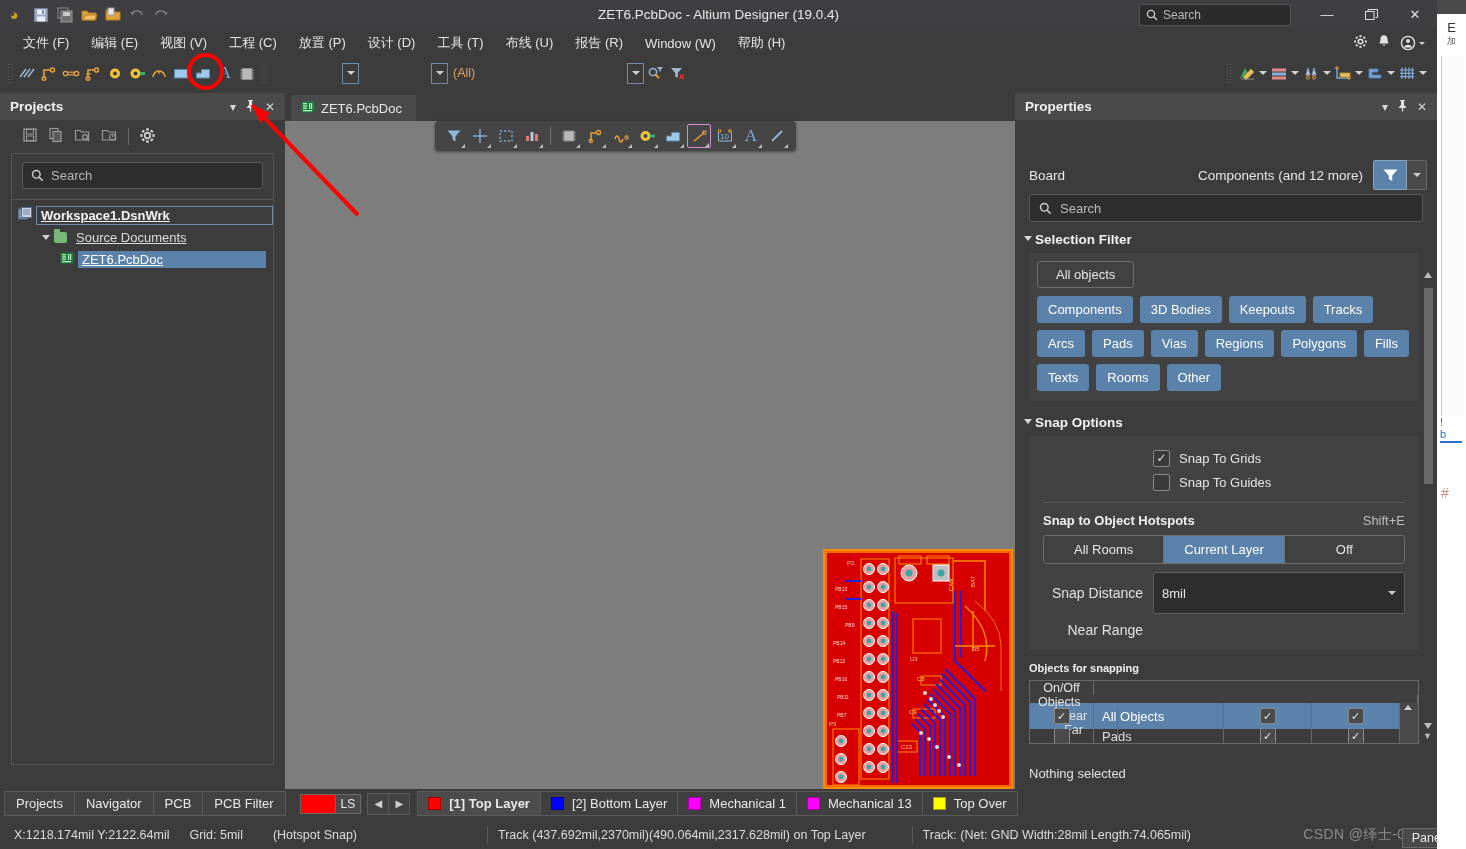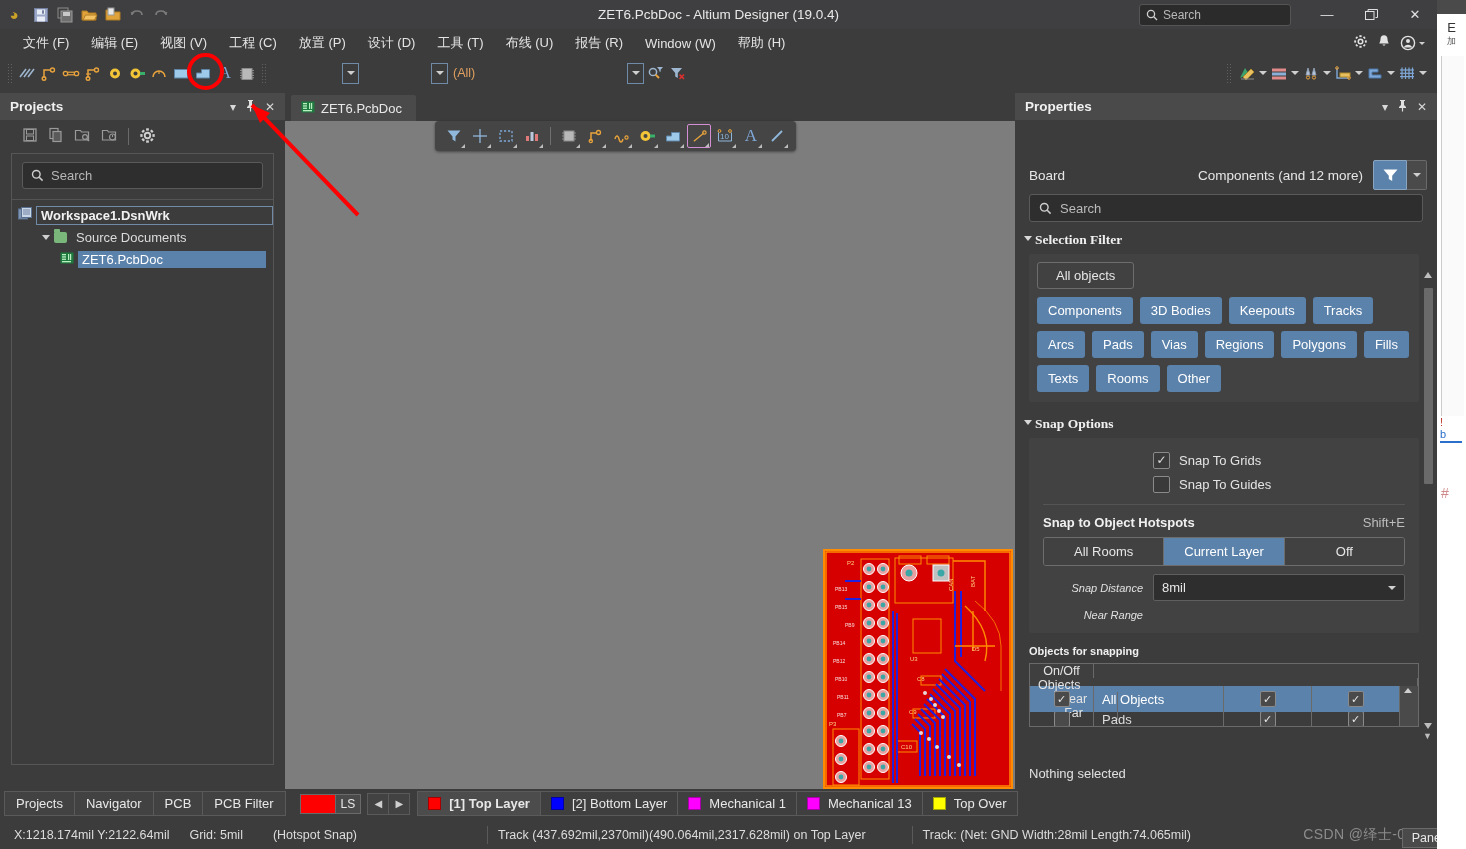--- a/index.html
+++ b/index.html
@@ -77,21 +77,21 @@
     position:absolute; left:11px; top:60px; right:11px; bottom:24px;
     background:#3c3c3c; border:1px solid #565656;
   }
   .search-box {
     margin:8px 10px 0 10px; height:27px; background:#2e2e2e; border:1px solid #5a5a5a;
     border-radius:3px; display:flex; align-items:center; gap:7px; padding:0 8px;
   }
   .search-box .txt { color:#b6b6b6; font-size:13px; }
   .tree { margin-top:10px; border-top:1px solid #545454; padding-top:4px; }
   .tree-row { height:22px; display:flex; align-items:center; font-size:13px; padding-left:4px; }
-  .tree-row .tw { display:flex; align-items:center; gap:5px; padding: 1px 4px; }
+  .tree-row .tw { display:flex; align-items:center; gap:5px; padding: 1px 4px; text-decoration: underline; }
   .row-ws .tw { border:1px solid #6f8ba8; font-weight:bold; color:#f2f2f2; width: 242px; }
   .row-free { background:#4a4a4a; }
   .row-free .tw { font-weight:bold; color:#f0f0f0; }
   .row-src { }
   .row-doc .tw { background:#5b82ab; color:#ffffff; width: 188px; }
   .tri { width:0;height:0;border-left:4px solid transparent;border-right:4px solid transparent;border-top:5px solid #cfcfcf; margin-right:2px;}
   .folder { width:13px;height:11px;background:#7ab77a;border-radius:1px 2px 2px 2px; position:relative;}
   .folder:before{content:"";position:absolute;left:0;top:-3px;width:6px;height:3px;background:#7ab77a;border-radius:1px 1px 0 0;}
 
   
@@ -137,21 +137,21 @@
   .filt-drop { width:20px;height:30px;background:#4a4a4a;border:1px solid #6a6a6a;border-left:none;
        display:flex;align-items:center;justify-content:center;border-radius:0 2px 2px 0;}
   .p-search {
     margin:0 14px; height:28px; background:#2e2e2e; border:1px solid #5a5a5a; border-radius:3px;
     display:flex; align-items:center; gap:8px; padding:0 9px;
   }
   .p-search .txt { font-size:13px; color:#bbb; }
   .scroll-col { position:absolute; right:4px; top:118px; bottom:62px; width:9px; }
   .scroll-track { width:9px; height:100%; background:#3c3c3c; position:relative; }
   .scroll-thumb { position:absolute; left:0; top:14px; width:9px; height:196px; background:#6a6a6a; border-radius:1px;}
-  .sec-head { padding:10px 14px 6px 20px; font-size:13.5px; font-weight:bold; color:#f0f0f0; position:relative;font-family:Liberation Serif, serif;}
+  .sec-head { padding:10px 14px 6px 20px; font-size:13.5px; font-weight:bold; color:#f0f0f0; position:relative;}
   .sec-head .caret { position:absolute; left:9px; top:14px; width:0;height:0;
      border-left:4px solid transparent;border-right:4px solid transparent;border-top:5px solid #d8d8d8;}
   .sec-box { margin:0 18px 0 14px; background:#424242; border-radius:2px; padding:8px 8px 10px 8px; }
   .chips { display:flex; flex-wrap:wrap; gap:7px; }
   .chip {
     height:27px; padding:0 11px; background:#5b82ab; color:#fff; border-radius:3px;
     display:flex; align-items:center; font-size:13px; white-space:nowrap;
   }
   .chip.neutral { background:#414141; border:1px solid #6d6d6d; color:#e6e6e6; padding:0 18px; }
   .snapbox { margin:0 18px 0 14px; background:#424242; border-radius:2px; padding:10px 14px 12px 14px; }
@@ -161,22 +161,22 @@
   .cbrow .lb { font-size:13px; color:#e4e4e4; }
   .hr { height:1px; background:#555; margin:8px 0 10px 0; }
   .hot-head { display:flex; align-items:center; font-size:13px; font-weight:bold; color:#f0f0f0; }
   .hot-head .sc { margin-left:auto; font-weight:normal; color:#bdbdbd; }
   .segs { display:flex; margin-top:7px; border:1px solid #6d6d6d; border-radius:3px; overflow:hidden; }
   .seg { flex:1; height:27px; display:flex; align-items:center; justify-content:center;
      font-size:13px; color:#e6e6e6; background:#414141; }
   .seg.active { background:#5b82ab; color:#fff; }
   .seg + .seg { border-left:1px solid #6d6d6d; }
   .frow { display:flex; align-items:center; margin-top:8px; }
-  .frow .fl { width:110px; text-align:right; padding-right:10px; font-size:11px; color:#e0e0e0;font-style:italic; }
-  .field { flex:1; height:27px; background:#2e2e2e; border:1px solid #5f5f5f; border-radius:2px;
+  .frow .fl { width:110px; text-align:right; padding-right:10px; font-size:14px; color:#e0e0e0; }
+  .field { flex:1; height:42px; background:#2e2e2e; border:1px solid #5f5f5f; border-radius:2px;
      display:flex; align-items:center; padding:0 8px; font-size:13px; color:#e8e8e8; }
   .field .dd { margin-left:auto; }
   .objsnap-title { padding:12px 0 6px 14px; font-size:11px; font-weight:bold; color:#f0f0f0; }
   .tbl { margin:0 18px 0 14px; border:1px solid #6a6a6a; }
   .tbl .th { display:flex; height:22px; background:#3f3f3f; font-size:12.5px; color:#e4e4e4;flex-direction:column; }
   .tbl .th > div, .tbl .tr > div { display:flex; align-items:center; justify-content:center; border-right:1px solid #6a6a6a;}
   .tbl .th > div:first-child, .tbl .tr > div:first-child { justify-content:center; }
   .c-onoff { width:64px; } .c-obj { flex:1; justify-content:flex-start!important; padding-left:8px!important;}
   .c-near { width:88px; } .c-far { width:88px; } .c-sb { width:18px; border-right:none!important; }
   .tbl .tr { display:flex; height:26px; font-size:13px; }

